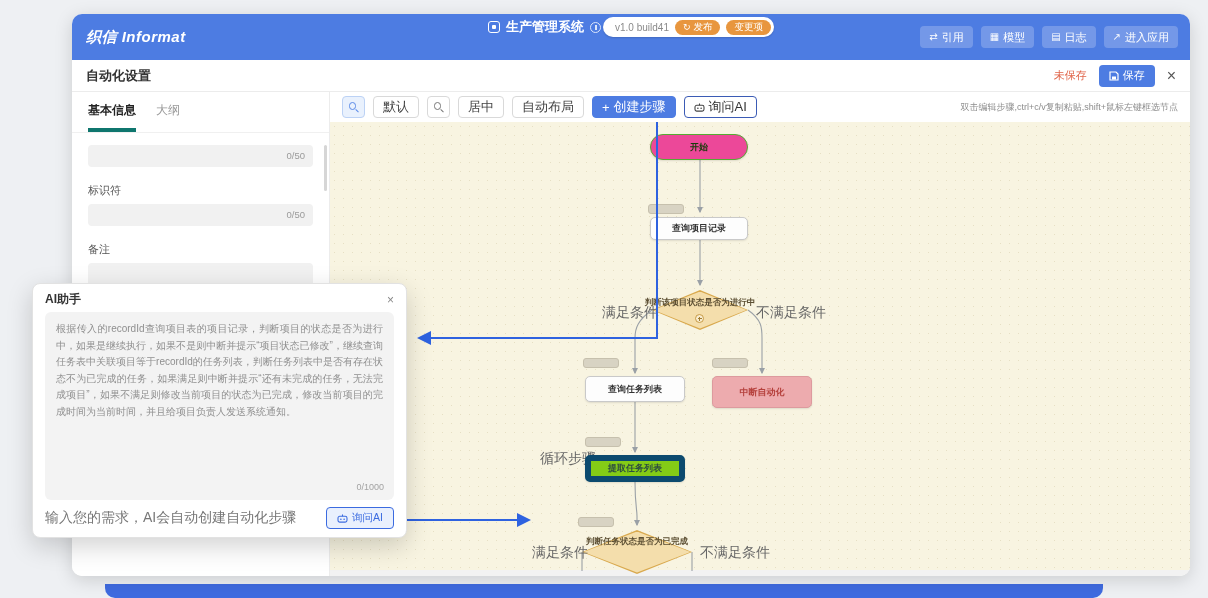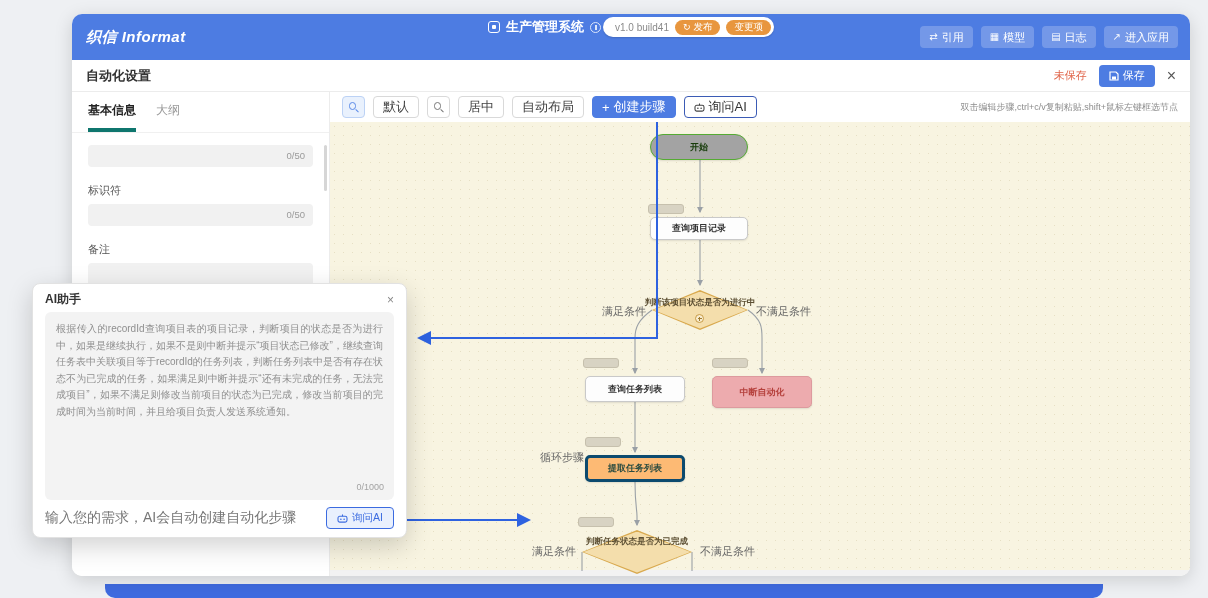--- a/index.html
+++ b/index.html
@@ -90,38 +90,38 @@
     background-image:radial-gradient(#e6dfc4 0.9px, transparent 1px);
     background-size:9px 9px;cursor:grab;}
 
   svg.layer{position:absolute;left:0;top:0;width:860px;height:484px;pointer-events:none;}
   #flow-layer{z-index:1;} #annot-layer{z-index:4;}
 
   
   .node{position:absolute;display:flex;align-items:center;justify-content:center;
     font-size:9px;font-weight:bold;border-radius:5px;box-shadow:0 1px 2px rgba(0,0,0,.1);
     z-index:2;cursor:pointer;}
-  .n-start{background:#a3a3a3;border:1px solid #55ab33;color:#173c0a;border-radius:13px;}
+  .n-start{background:#ec4899;border:1px solid #55ab33;color:#173c0a;border-radius:13px;}
   .n-white{background:#fdfdfd;border:1px solid #c9c9c9;color:#333;}
   .n-pink{background:#edabae;border:1px solid #dd9a9e;color:#b5403c;}
-  .n-teal{background:#fdba74;border:3px solid #0c4a6e;color:#2c4c40;}
+  .n-teal{background:#84cc16;border:6px solid #0c4a6e;color:#2c4c40;}
   .tag{position:absolute;width:36px;height:10px;background:#d8d3c3;border:1px solid #c6c0ad;
     border-radius:3px;z-index:2;}
   .diamond{position:absolute;z-index:2;}
   .d-outer{width:100%;height:100%;background:#d9a94e;
     clip-path:polygon(50% 0,100% 50%,50% 100%,0 50%);
     display:flex;align-items:center;justify-content:center;}
   .d-inner{width:calc(100% - 3px);height:calc(100% - 3px);background:rgba(246,227,180,.92);
     clip-path:polygon(50% 0,100% 50%,50% 100%,0 50%);}
   .d-label{position:absolute;font-size:8.5px;font-weight:bold;color:#5c4f33;text-align:center;z-index:3;}
   .d-plus{position:absolute;width:9px;height:9px;border:1px solid #c89b45;background:#f8ecd0;
     border-radius:50%;z-index:3;}
   .d-plus::before{content:"";position:absolute;left:1.8px;top:3.4px;width:3.8px;height:1px;background:#a07c2f;}
   .d-plus::after{content:"";position:absolute;left:3.2px;top:2px;width:1px;height:3.8px;background:#a07c2f;}
-  .branch{position:absolute;font-size:11px;color:#666;z-index:2;white-space:nowrap;}
+  .branch{position:absolute;font-size:14px;color:#666;z-index:2;white-space:nowrap;}
 
   
   .ai-dialog{position:absolute;left:32px;top:283px;width:375px;height:255px;background:#fff;
     border:1px solid #e2e2e2;border-radius:8px;box-shadow:0 8px 26px rgba(0,0,0,.18);z-index:20;}
   .ai-hdr{display:flex;align-items:center;justify-content:space-between;padding:7px 12px 4px;}
   .ai-title{font-size:12px;font-weight:bold;color:#333;}
   .ai-close{font-size:12px;color:#888;cursor:pointer;line-height:1;}
   .ai-textarea{position:absolute;left:12px;right:12px;top:28px;height:188px;background:#f3f3f3;
     border-radius:6px;padding:9px 11px 16px;font-size:10px;line-height:1.65;color:#8f8f8f;
     text-align:justify;overflow:hidden;cursor:text;}

